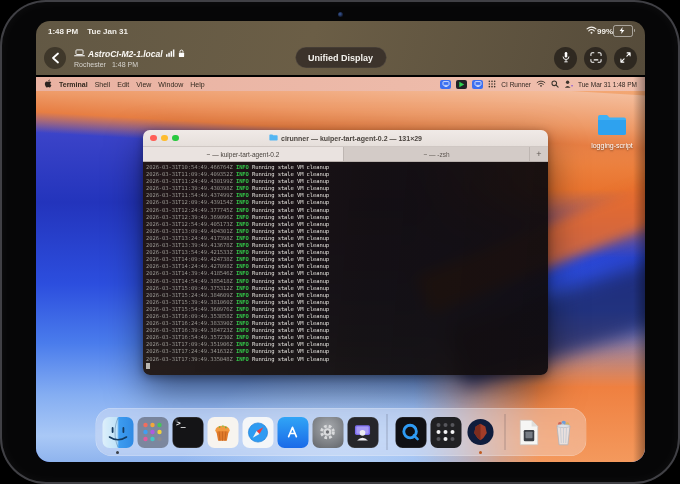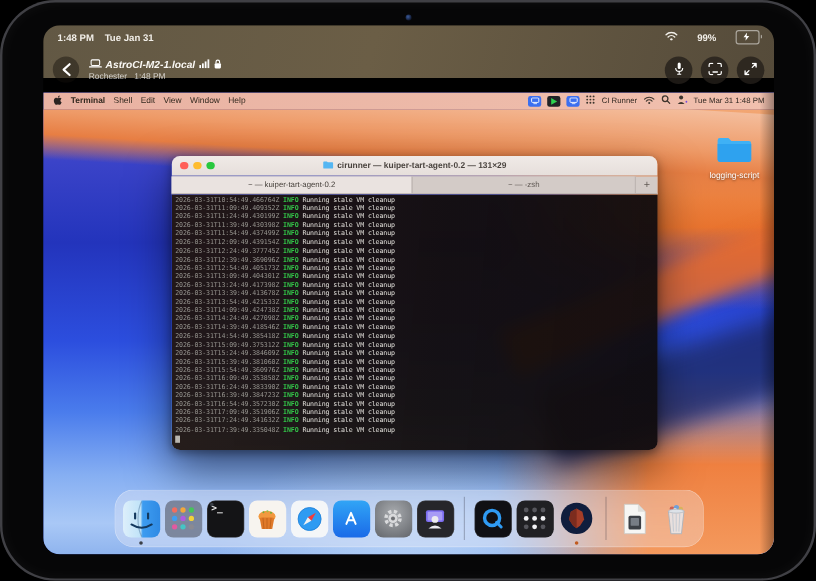--- a/index.html
+++ b/index.html
@@ -5,26 +5,26 @@
   html,body{margin:0;padding:0;background:#000;width:680px;height:484px;overflow:hidden;
     font-family:"Liberation Sans",sans-serif;-webkit-font-smoothing:antialiased;}
   
   .stage{position:absolute;inset:0;width:680px;height:484px;background:#060607;border-radius:46px;
     box-shadow:inset 0 0 0 2px #404045, inset 0 0 14px rgba(255,255,255,.06);}
   .camera-dot{position:absolute;left:338px;top:12px;width:5px;height:5px;border-radius:50%;
     background:radial-gradient(circle at 40% 40%, #3a5a9a, #10182e 70%);}
   .screen{position:absolute;left:36px;top:21px;width:609px;height:441px;border-radius:14px;overflow:hidden;background:#000;}
 
   
-  .chrome{position:absolute;top:0;left:0;right:0;height:44px;
+  .chrome{position:absolute;top:0;left:0;right:0;height:54px;
     background:linear-gradient(105deg,#625844 0%,#6b5e46 45%,#554b3a 100%);}
   .statusbar{position:absolute;top:4px;left:12px;right:12px;display:flex;justify-content:space-between;
     align-items:center;font-size:8px;font-weight:700;color:#f2efe9;}
   .status-left{display:flex;gap:9px;}
-  .status-right{display:flex;gap:16px;align-items:center;}
+  .status-right{display:flex;gap:0;align-items:center;}
   .battery{position:relative;width:16px;height:8px;border:1px solid rgba(255,255,255,.5);border-radius:2.5px;padding:1px;}
   .battery::after{content:"";position:absolute;right:-3px;top:2.5px;width:1.5px;height:3px;background:rgba(255,255,255,.5);border-radius:0 1px 1px 0;}
   .battery .fill{width:100%;height:100%;border-radius:1px;background:#30d158;}
   .battery svg{position:absolute;left:4.5px;top:0.5px;}
   .toolbar{position:absolute;top:22px;left:8px;right:8px;height:30px;display:flex;align-items:center;}
   .back-btn{width:22px;height:22px;border-radius:50%;background:rgba(20,16,12,.45);border:none;
     display:flex;align-items:center;justify-content:center;flex:0 0 auto;}
   .host-block{margin-left:8px;}
   .host-row{display:flex;align-items:center;gap:3px;font-size:8.5px;font-weight:700;color:#fbf9f5;font-style:italic;}
   .host-sub{display:flex;gap:6px;font-size:7px;color:rgba(255,255,255,.72);margin-top:1px;}
@@ -171,20 +171,21 @@
                   <rect x="1" y="4" width="6" height="5" rx="1" fill="#fff"></rect>
                   <path d="M2.3 4 V2.8 a1.7 1.7 0 0 1 3.4 0 V4" stroke="#fff" stroke-width="1.1" fill="none"></path>
                 </svg>
             </span>
           </div>
           <div class="host-sub">
             <span>Rochester</span>
             <span>1:48 PM</span>
           </div>
         </div>
+        <button class="pill">Unified Display</button>
         <div class="toolbar-right">
           <button class="circle-btn">
             <span>
               <svg width="10" height="12" viewBox="0 0 12 14">
                   <rect x="4.5" y="1" width="3" height="6.5" rx="1.5" fill="#fff"></rect>
                   <path d="M2.5 6.5 a3.5 3.5 0 0 0 7 0" stroke="#fff" stroke-width="1.1" fill="none"></path>
                   <line x1="6" y1="10" x2="6" y2="12.5" stroke="#fff" stroke-width="1.1"></line>
                   <line x1="4" y1="12.8" x2="8" y2="12.8" stroke="#fff" stroke-width="1.1"></line>
                 </svg>
             </span>

